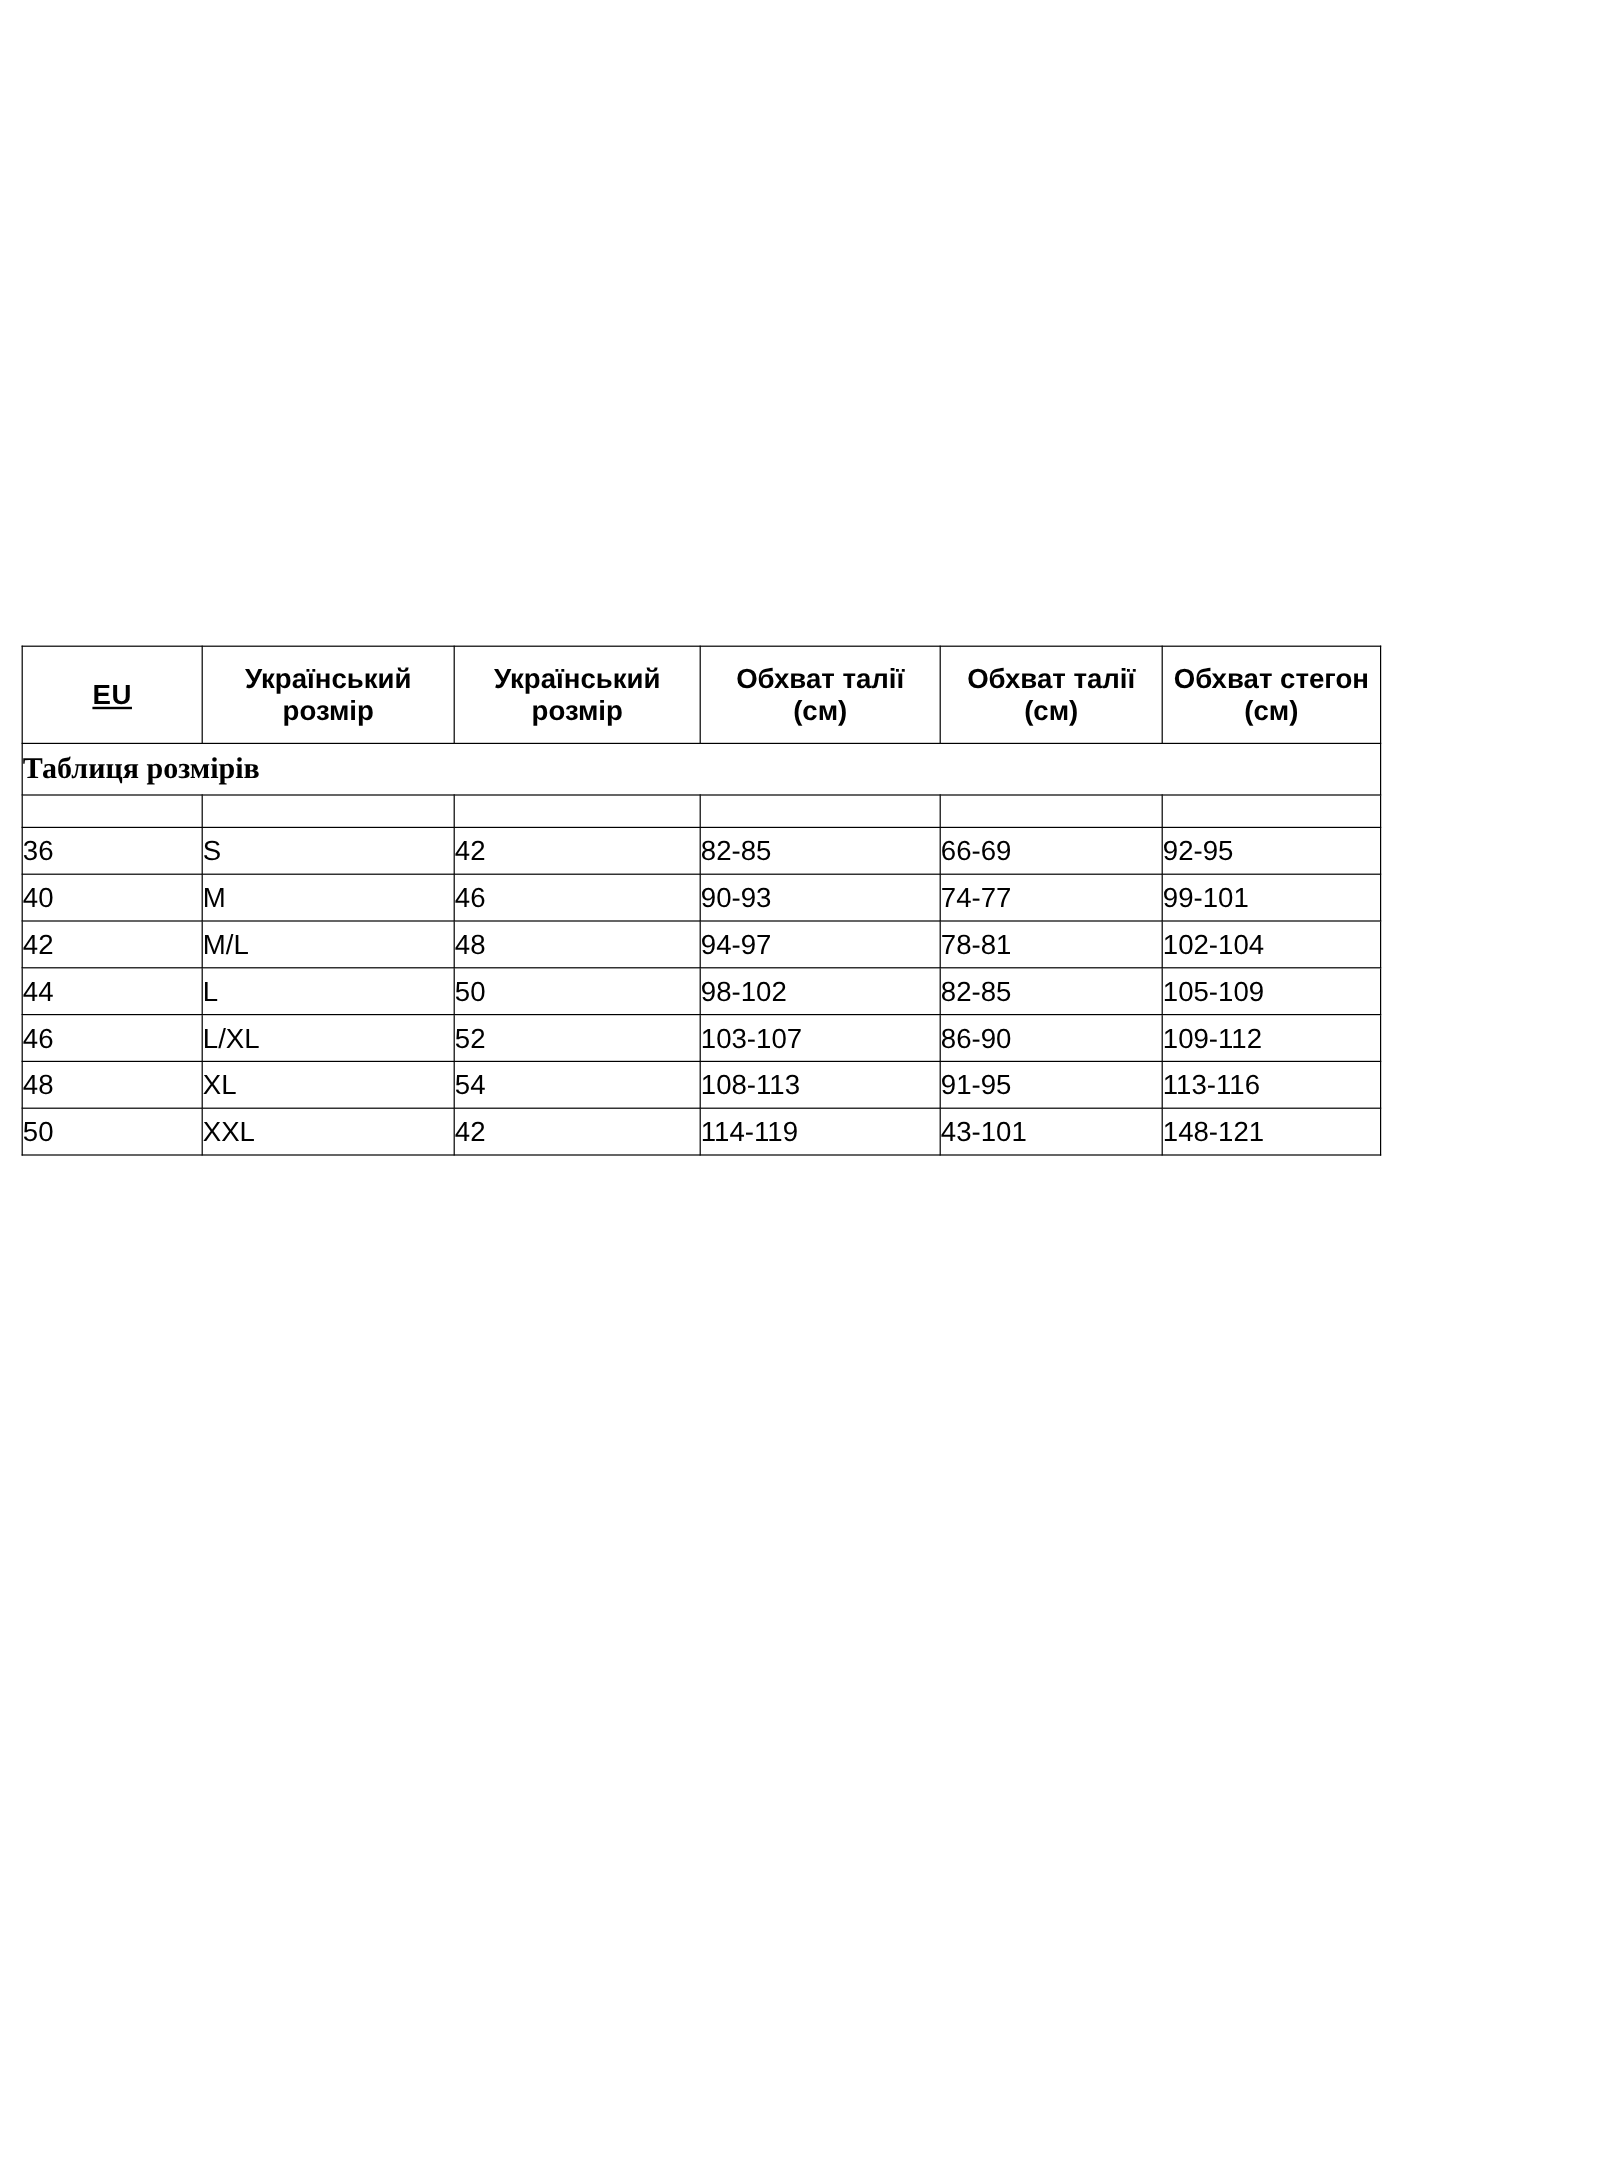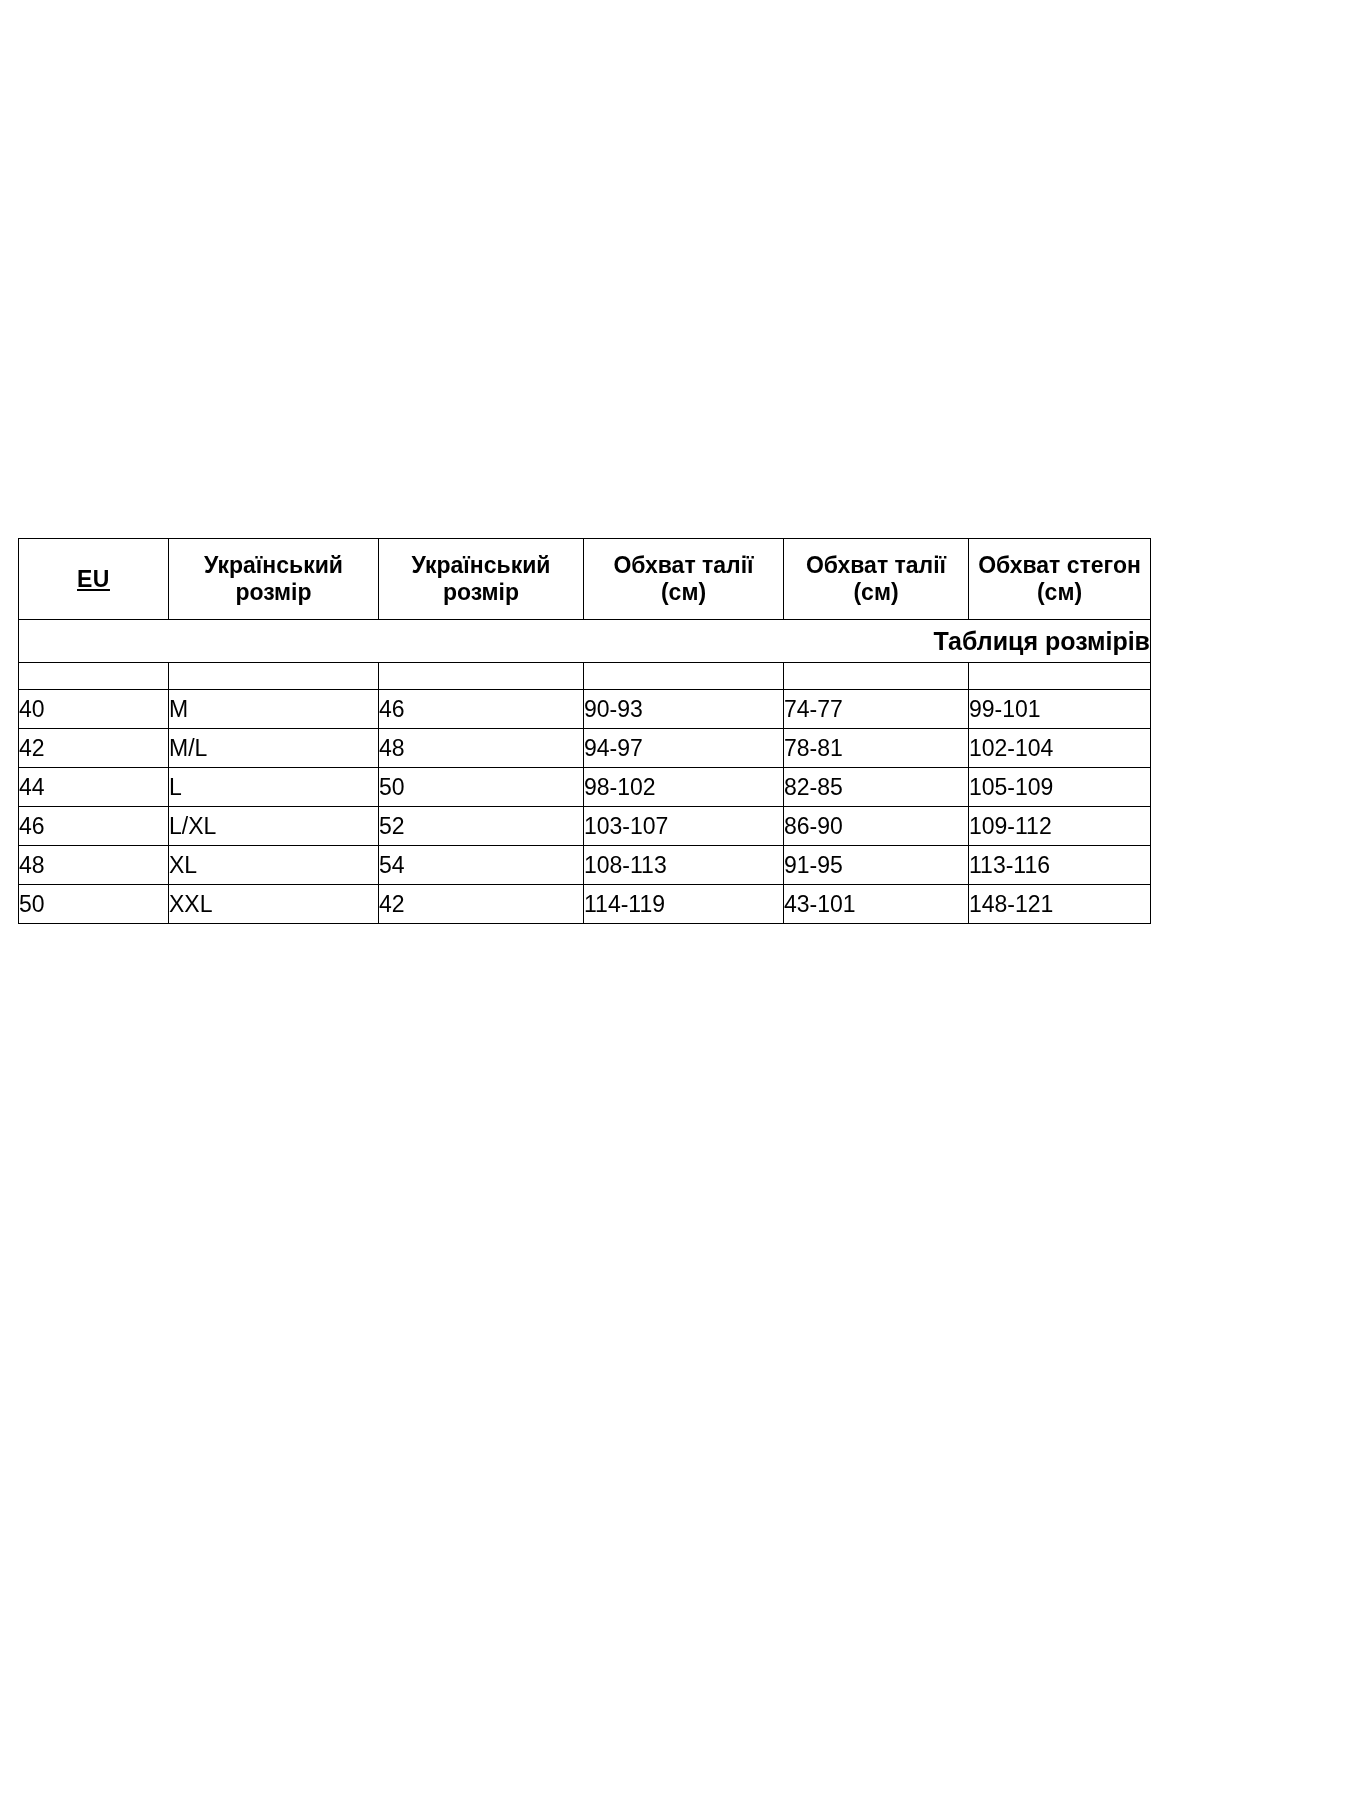--- a/index.html
+++ b/index.html
@@ -30,29 +30,30 @@
 
   table.size-table td,
   table.size-table th {
     border: 1px solid #000000;
     padding: 0;
     vertical-align: middle;
   }
 
   
   .title-cell {
-    text-align: right;
+    text-align: left;
     font-size: 25px;
     font-weight: bold;
     height: 42px;
     padding: 4px 6px 6px 6px;
     border-top: 1px solid #000000;
     border-left: 1px solid #000000;
     border-right: 1px solid #000000;
     border-bottom: 1px solid #000000;
+    font-family: Liberation Serif, serif;
   }
 
   
   .spacer-cell {
     height: 26px;
     border-top: 1px solid #000000;
     border-bottom: 1px solid #000000;
   }
   .spacer-cell.no-vert {
     border-left: 1px solid #000000;
@@ -121,20 +122,28 @@
         <th>Український розмір</th>
         <th>Український розмір</th>
         <th>Обхват талії (см)</th>
         <th>Обхват талії (см)</th>
         <th>Обхват стегон (см)</th>
       </tr>
     </thead>
 
     <tbody>
       <tr>
+        <td>36</td>
+        <td>S</td>
+        <td>42</td>
+        <td>82-85</td>
+        <td>66-69</td>
+        <td>92-95</td>
+      </tr>
+      <tr>
         <td>40</td>
         <td>M</td>
         <td>46</td>
         <td>90-93</td>
         <td>74-77</td>
         <td>99-101</td>
       </tr>
       <tr>
         <td>42</td>
         <td>M/L</td>

